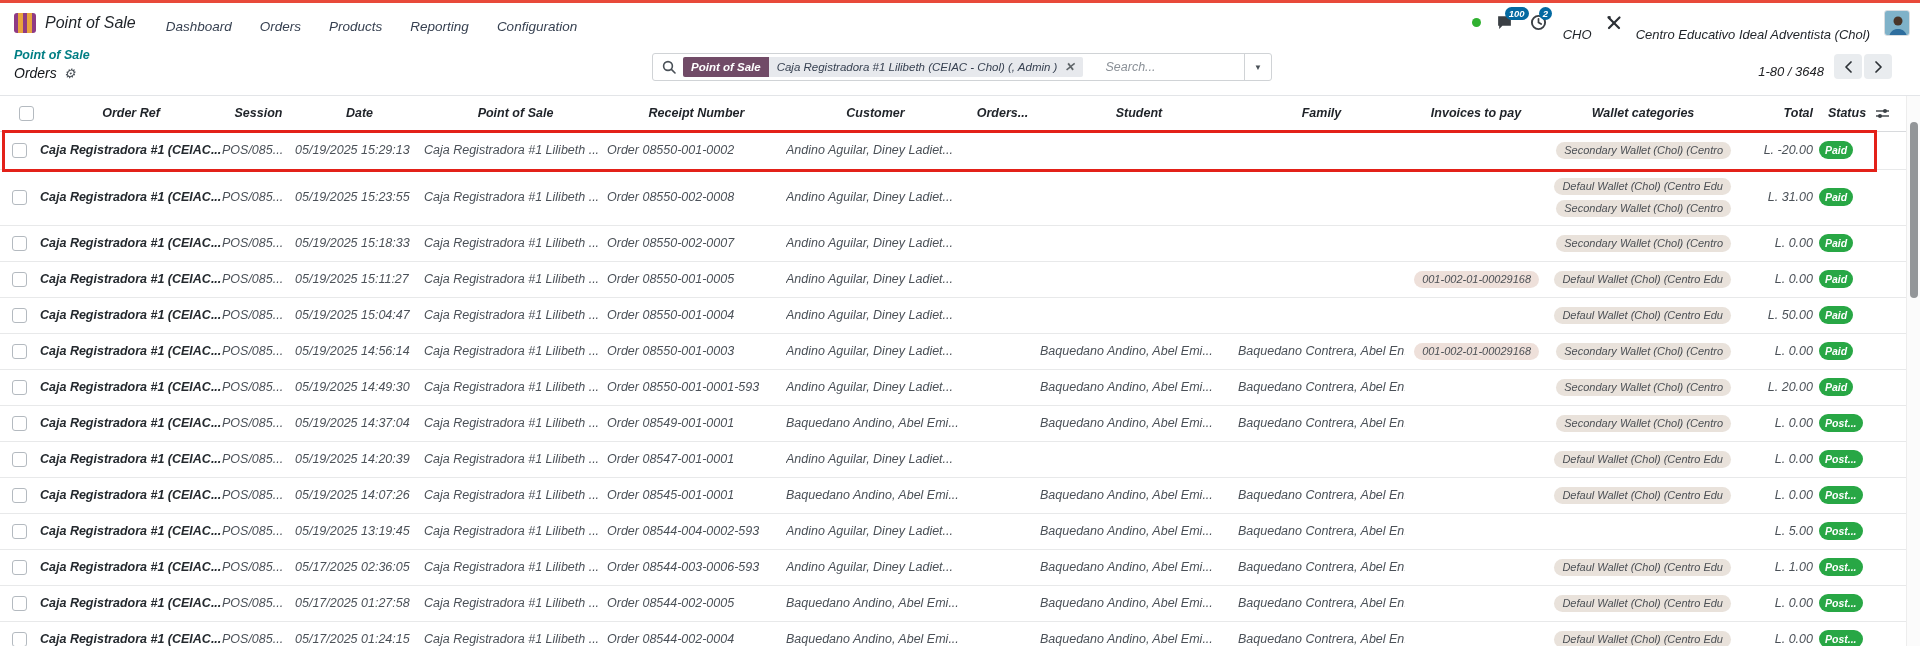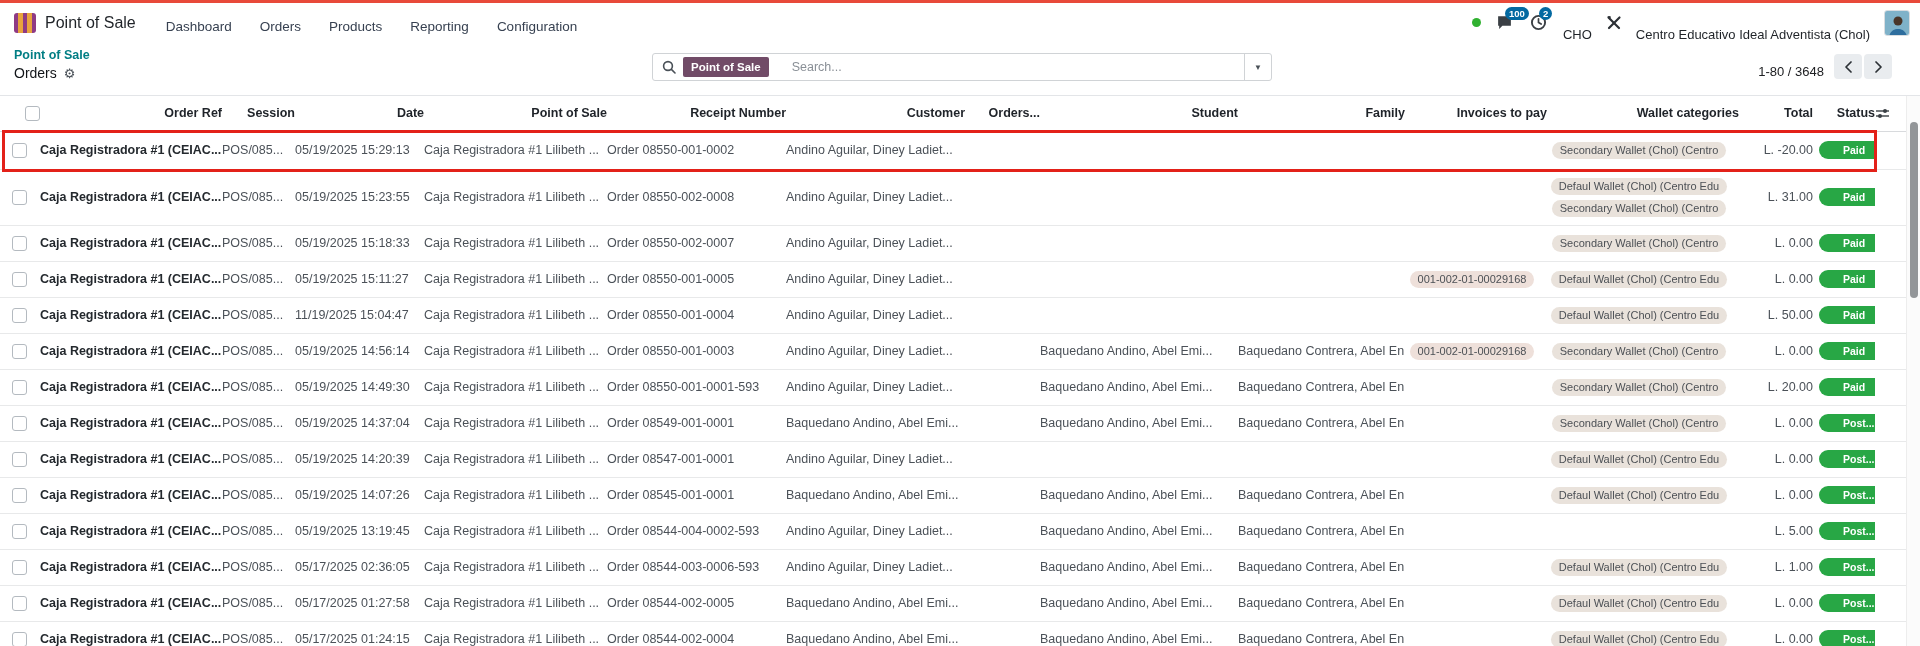--- a/index.html
+++ b/index.html
@@ -1,18 +1,18 @@
 <!DOCTYPE html>
 <html><head>
 <meta charset="utf-8">
 <style>
   * { margin:0; padding:0; box-sizing:border-box; }
   html,body { width:1920px; height:646px; overflow:hidden; background:#fff;
               font-family:"Liberation Sans", sans-serif; color:#42474c; }
-  .page { position:relative; width:1920px; height:546px; }
+  .page { position:relative; width:1920px; height:546px;font-style:italic; }
 
   
   .top-accent { position:absolute; top:0; left:0; width:1920px; height:3px; background:#e8493a; }
 
   
   .navbar { position:absolute; top:3px; left:0; width:1920px; height:39px; background:#fff;
             display:flex; align-items:center; }
   .brand { display:flex; align-items:center; gap:9px; margin-left:14px; }
   .logo { width:22px; height:20px; border-radius:3px; overflow:hidden; display:flex; }
   .logo i { flex:1; }
@@ -51,37 +51,37 @@
 
   .pager { position:absolute; right:28px; top:12px; display:flex; align-items:flex-end; gap:10px; }
   .pager-range { font-size:13px; color:#202124; }
   .pager-btns { display:flex; gap:2px; }
   .pager-btn { width:28px; height:25px; background:#e9ecef; border:none; border-radius:4px;
                display:flex; align-items:center; justify-content:center; cursor:pointer; }
 
   
   .table-zone { position:absolute; top:96px; left:0; width:1906px; height:550px; overflow:hidden; }
   table { border-collapse:collapse; table-layout:fixed; width:1906px; }
-  th { font-size:12.5px; font-weight:bold; color:#1f2329; text-align:right; height:35px;
+  th { font-size:12.5px; font-weight:bold; color:#1f2329; text-align:center; height:35px;
        border-bottom:1px solid #d8dadd; white-space:nowrap; overflow:hidden; }
   td { font-size:12.5px; color:#4b5158; height:36px; border-bottom:1px solid #e8e9ea;
        white-space:nowrap; overflow:hidden; vertical-align:middle; padding-right:8px; }
   tr.r-first td { height:38px; }
   tr.r-tall td { height:56px; }
   .cell-orderref { font-weight:bold; color:#24292e; }
   .cell-total, .th-total { text-align:right; padding-right:6px; }
   .cb { display:inline-block; width:15px; height:15px; border:1px solid #b4bac0; border-radius:3px;
         background:#fff; margin-left:12px; vertical-align:middle; cursor:pointer; }
-  .tags-stack { display:flex; flex-direction:column; gap:5px; align-items:center; }
+  .tags-stack { display:flex; flex-direction:column; gap:5px; align-items:flex-end; }
   .pill { display:inline-block; max-width:184px; overflow:hidden; white-space:nowrap;
           background:#e9e2db; color:#4c5055; font-size:11px; line-height:17px; padding:0 8px;
           border-radius:10px; }
   .pill-invoice { background:#eee0da; }
   .badge { display:inline-block; background:#28a745; color:#fff; font-size:10.5px; font-weight:bold;
-           line-height:18px; padding:0 24px; border-radius:11px; }
+           line-height:18px; padding:0 6px; border-radius:11px; }
   .th-icon-cell { text-align:center; }
 
   
   .scrollbar { position:absolute; top:96px; right:0; width:14px; height:550px; background:#fbfbfb;
                border-left:1px solid #ededed; }
   .scroll-thumb { position:absolute; top:26px; left:3px; width:8px; height:176px; background:#939699;
                   border-radius:4px; cursor:grab; }
 
   
   .annotation-box { position:absolute; left:2px; top:130px; width:1875px; height:42px;
@@ -159,20 +159,24 @@
 
     <div class="searchbar">
       <span class="search-ico">
         <svg width="14" height="14" viewBox="0 0 14 14">
           <circle cx="6" cy="6" r="4.4" fill="none" stroke="#495057" stroke-width="1.6"></circle>
           <path d="M9.4 9.4 13 13" stroke="#495057" stroke-width="1.6" stroke-linecap="round"></path>
         </svg>
       </span>
       <span class="facet">
         <span class="facet-label">Point of Sale</span>
+        <span class="facet-value">
+          <span>Caja Registradora #1 Lilibeth (CEIAC - Chol) (, Admin )</span>
+          <span class="facet-x">✕</span>
+        </span>
       </span>
       <span class="search-placeholder">Search...</span>
       <span class="search-caret">
         <span>▼</span>
       </span>
     </div>
 
     <div class="pager">
       <span class="pager-range">1-80 / 3648</span>
       <span class="pager-btns">
@@ -330,21 +334,21 @@
               </span>
             </td>
       <td class="cell-total">L. 0.00</td>
       <td><span class="badge">Paid</span></td>
       <td></td>
     </tr>
           <tr>
       <td><span class="cb"></span></td>
       <td class="cell-orderref">Caja Registradora #1 (CEIAC...</td>
       <td>POS/085...</td>
-      <td>11/19/2025 15:04:47</td>
+      <td>05/19/2025 15:04:47</td>
       <td>Caja Registradora #1 Lilibeth ...</td>
       <td>Order 08550-001-0004</td>
       <td>Andino Aguilar, Diney Ladiet...</td>
       <td></td>
       <td></td>
       <td></td>
       <td>
               <span class="tags-stack"></span>
             </td>
       <td>

